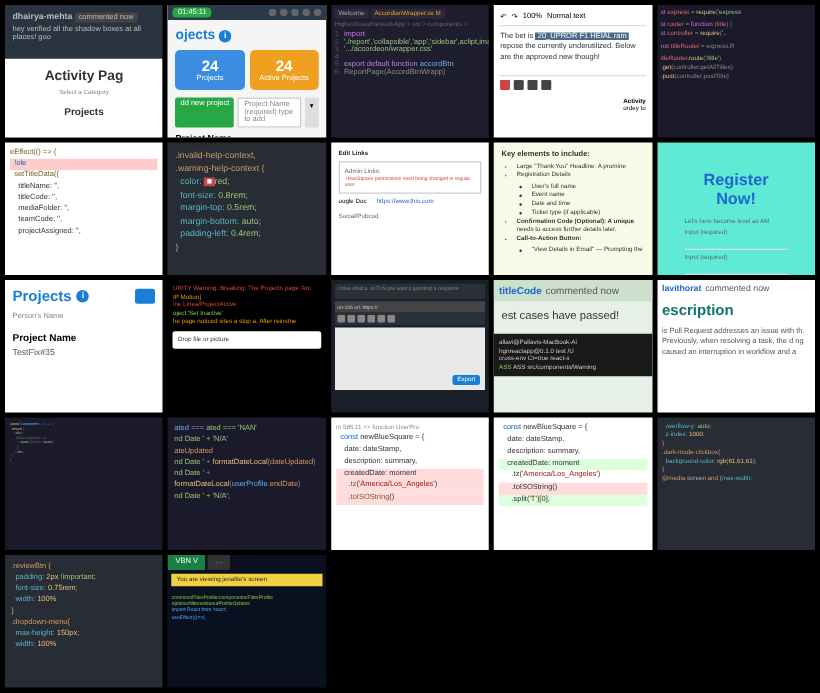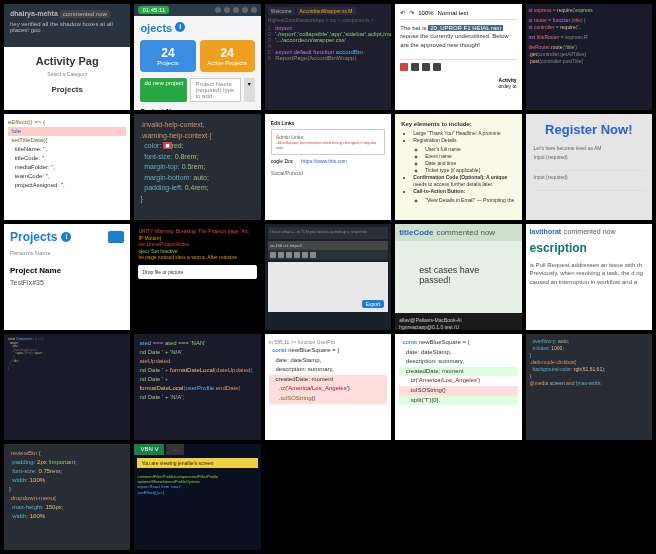--- a/index.html
+++ b/index.html
@@ -10,21 +10,21 @@
 .c1 .tag{background:#444;padding:1px 3px;border-radius:2px;font-size:6px}
 .c1 .rep{background:#fff;color:#333;margin:14px -6px 0;padding:8px;text-align:center}
 .c1 .rep h3{font-size:11px;font-weight:600}
 .c1 .num{font-size:13px;font-weight:700;margin-top:14px}
 .c2{background:#f5f5f5}
 .c2 .bar{background:#2a3a4a;color:#fff;padding:2px 4px;font-size:6px;display:flex;gap:4px;align-items:center}
 .c2 .badge{background:#28a745;padding:1px 4px;border-radius:3px;font-size:6px}
 .c2 .dots{margin-left:auto;display:flex;gap:3px}
 .c2 .dot{width:6px;height:6px;border-radius:50%;background:#666}
 .c2 .body{padding:6px}
-.c2 h4{color:#1a7fd4;font-size:11px;display:flex;align-items:flex-start;gap:3px}
+.c2 h4{color:#1a7fd4;font-size:11px;display:flex;align-items:flex-end;gap:3px}
 .c2 .info{width:10px;height:10px;border-radius:50%;background:#1a7fd4;color:#fff;text-align:center;font-size:7px;line-height:10px}
 .c2 .cards{display:flex;gap:4px;margin:6px 0}
 .c2 .card{flex:1;padding:6px 4px;border-radius:4px;text-align:center;color:#fff}
 .c2 .blue{background:#3a8de0}
 .c2 .orange{background:#f0a020}
 .c2 .card .n{font-size:12px;font-weight:700}
 .c2 .card .l{font-size:6px}
 .c2 .row{display:flex;gap:3px;font-size:6px}
 .c2 .btn{background:#28a745;color:#fff;padding:2px 4px;border-radius:2px}
 .c2 .inp{border:1px solid #ccc;padding:2px 4px;flex:1;background:#fff;color:#888}
@@ -62,21 +62,21 @@
 .c7 .cur{background:#c44;color:#fff;padding:0 2px}
 .c8{background:#fff;padding:6px;font-size:6px}
 .c8 h5{font-weight:700;margin-bottom:3px;color:#222}
 .c8 .box{border:1px solid #ccc;padding:4px;margin:3px 0}
 .c8 .lbl{color:#666;font-size:5px}
 .c8 .link{color:#2266cc}
 .c9{background:#f9f9e8;padding:6px;font-size:6px;line-height:1.4;color:#333}
 .c9 b{font-weight:700}
 .c9 ul{margin-left:12px;margin-top:2px}
 .c9 li{font-size:5px}
-.c10{background:#e5e5e5;padding:8px}
+.c10{background:#5eead4;padding:22px}
 .c10 h3{color:#2266cc;font-size:13px;text-align:center;margin-bottom:8px}
 .c10 .field{font-size:5px;color:#666;margin:3px 0}
 .c10 .line{border-bottom:1px solid #ddd;height:8px}
 .c11{background:#fff;padding:6px}
 .c11 h4{color:#1a7fd4;font-size:12px;display:flex;align-items:center;gap:4px}
 .c11 .info{width:10px;height:10px;border-radius:50%;background:#1a7fd4;color:#fff;text-align:center;font-size:7px;line-height:10px}
 .c11 .bb{width:16px;height:12px;background:#1a7fd4;border-radius:2px;margin-left:auto}
 .c11 .lbl{font-size:6px;color:#888;margin-top:6px}
 .c11 .pn{font-weight:700;font-size:8px;margin-top:10px}
 .c11 .val{font-size:7px;margin-top:4px;color:#555}
@@ -87,21 +87,21 @@
 .c12 .popup{background:#fff;color:#333;padding:4px;margin-top:4px;border-radius:2px;font-size:5px}
 .c13{background:#1a2028;padding:3px}
 .c13 .top{background:#2a3038;height:12px;margin-bottom:2px}
 .c13 .bar{display:flex;gap:2px;background:#2a3038;padding:2px}
 .c13 .ic{width:6px;height:6px;background:#888;border-radius:1px}
 .c13 .main{background:#e8e8e8;height:50px;margin-top:2px;position:relative}
 .c13 .btn{position:absolute;right:4px;bottom:4px;background:#1a7fd4;color:#fff;font-size:5px;padding:1px 4px;border-radius:2px}
 .c14{background:#e6f0e6}
 .c14 .h{background:#cce0cc;padding:4px;font-size:8px;color:#555;display:flex;gap:3px;align-items:center}
 .c14 .b{color:#2266cc;font-weight:600}
-.c14 .txt{padding:24px;font-size:9px;color:#333}
+.c14 .txt{padding:6px;font-size:9px;color:#333}
 .c14 .term{background:#1a1a1a;color:#ccc;font-family:monospace;font-size:5px;padding:4px;line-height:1.3;margin-top:4px}
 .c14 .g{color:#8c4}
 .c15{background:#fff;padding:4px}
 .c15 .h{font-size:7px;color:#555;margin-bottom:4px;display:flex;gap:3px}
 .c15 .b{color:#2266cc;font-weight:600}
 .c15 h4{font-size:12px;font-weight:700;margin:6px 0;color:#0f766e}
 .c15 p{font-size:6px;line-height:1.4;color:#555}
 .c16{background:#1a1a2a;color:#666;font-family:monospace;font-size:4px;padding:4px;line-height:1.3}
 .c16 .y{color:#e5c07b}
 .c16 .g{color:#98c379}

